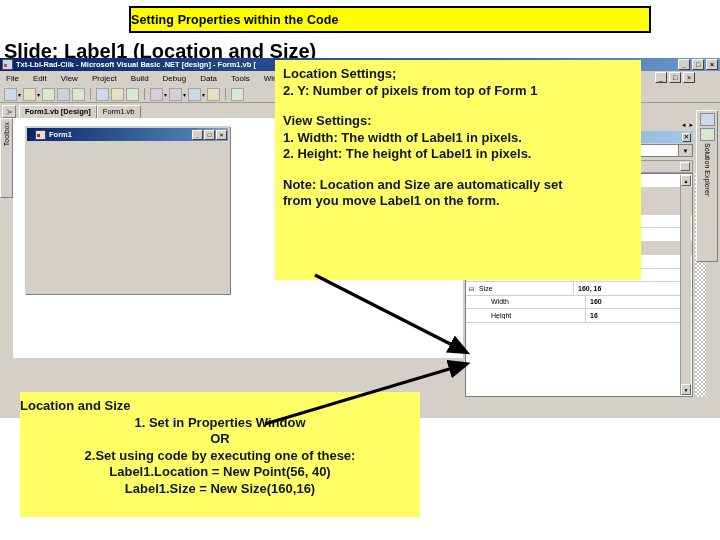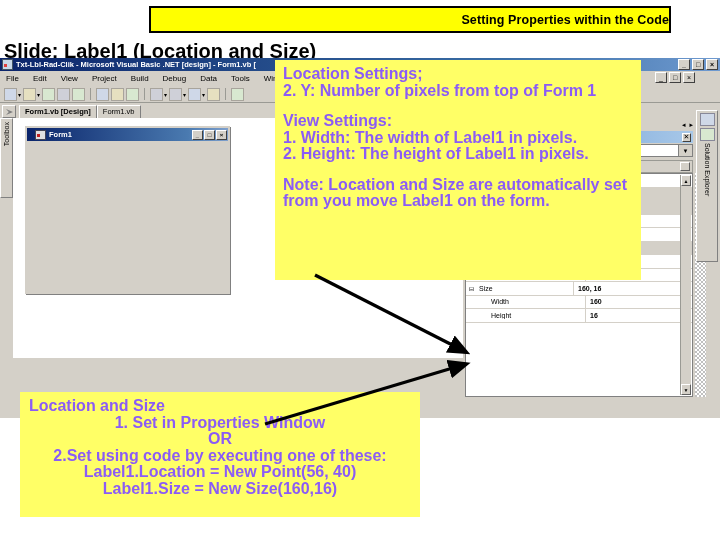--- a/index.html
+++ b/index.html
@@ -7,23 +7,23 @@
     width:720px;height:540px;
     background:#ffffff;
     font-family:"Liberation Sans", sans-serif;
     overflow:hidden;
     position:relative;
   }
   .stage{position:absolute;left:0;top:0;width:720px;height:540px;}
 
   
   .title-banner{
-    position:absolute;left:149px;top:6px;width:522px;height:27px;
+    position:absolute;left:129px;top:6px;width:522px;height:27px;
     background:#ffff00;border:2px solid #000;
-    display:flex;align-items:center;justify-content:flex-end;
+    display:flex;align-items:center;justify-content:flex-start;
     box-sizing:border-box;
   }
   .title-banner span{
     font-size:12.5px;font-weight:bold;color:#000;letter-spacing:.1px;
   }
 
   
   .slide-caption{
     position:absolute;left:4px;top:40px;
     font-size:20px;font-weight:bold;color:#000;white-space:nowrap;
@@ -222,31 +222,31 @@
   }
   .se-ico{width:15px;height:13px;background:#cfd8e8;border:1px solid #889;margin-bottom:2px;box-sizing:border-box;}
   .se-ico.b{background:#d8e8d0;}
   .se-strip .vtxt{writing-mode:vertical-rl;font-size:7px;color:#000;white-space:nowrap;}
 
   
   .mdi-btns{position:absolute;left:655px;top:1px;display:flex;gap:2px;}
 
   
   .callout{
-    position:absolute;background:#ffff66;color:#8b5cf6;
-    font-size:16px;font-weight:bold;line-height:16.5px;
+    position:absolute;background:#ffff66;color:#0f172a;
+    font-size:13px;font-weight:bold;line-height:16.5px;
     box-sizing:border-box;
   }
   #callout-settings{left:275px;top:60px;width:366px;height:220px;padding:6px 8px 0 8px;}
   #callout-settings .blk{margin:0;}
   #callout-settings .gap{height:14px;}
   #callout-settings .li{padding-left:0px;}
 
   #callout-locsize{left:20px;top:392px;width:400px;height:125px;padding:6px 0 0 0;text-align:center;}
-  #callout-locsize .l-left{text-align:left;padding-left:9px;}
+  #callout-locsize .l-left{text-align:left;padding-left:0;}
 
   
   svg.arrows{position:absolute;left:0;top:0;width:720px;height:540px;pointer-events:none;}
 </style>
 </head>
 <body>
 
 <div class="stage">
 
   <div class="title-banner">

